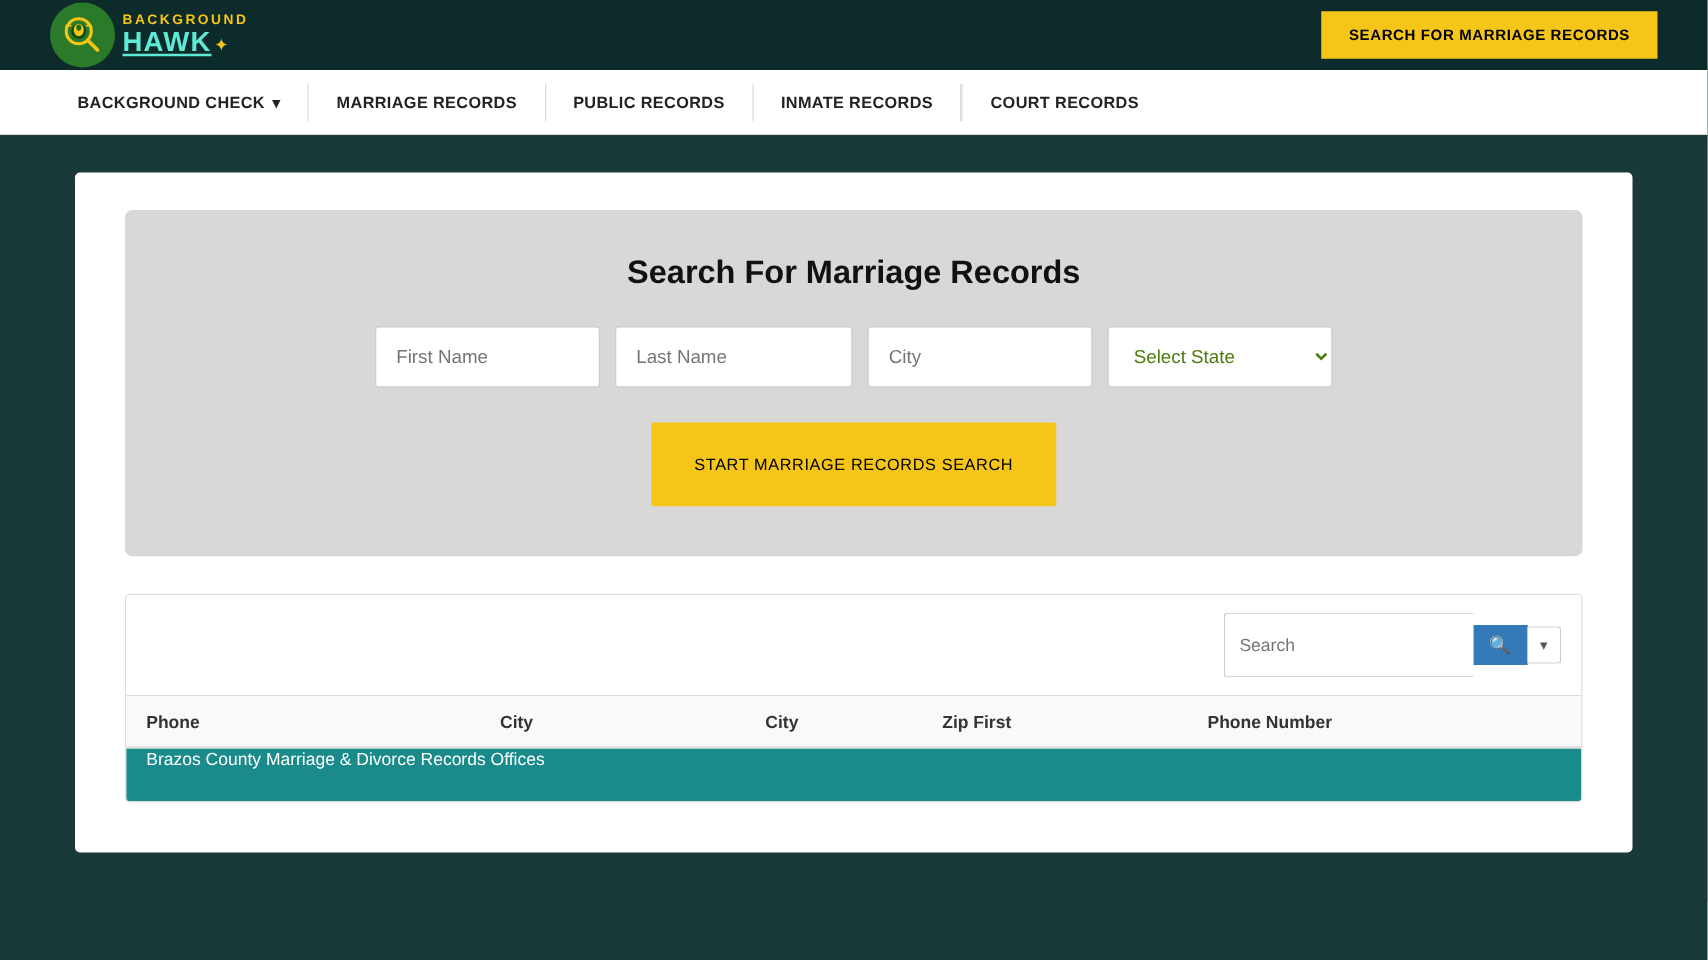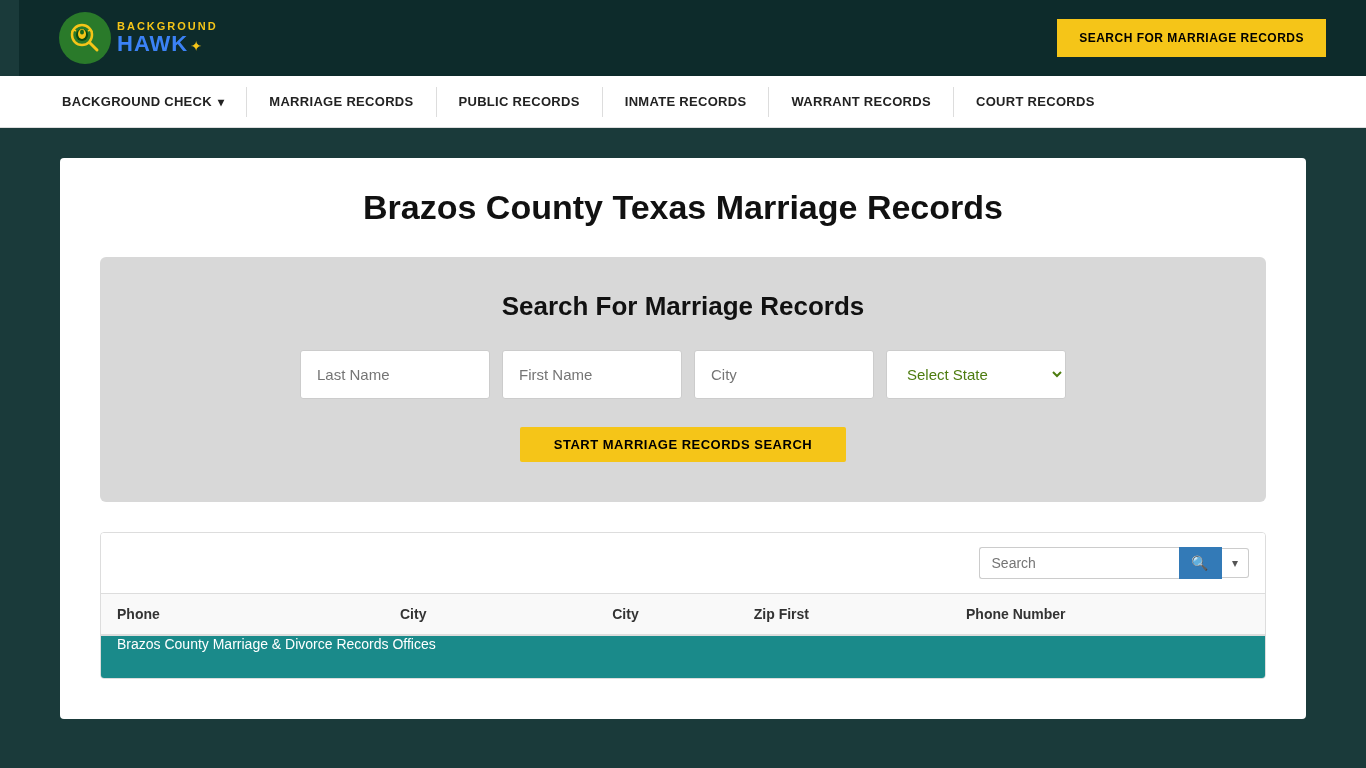--- a/index.html
+++ b/index.html
@@ -5,22 +5,21 @@
     * { box-sizing: border-box; margin: 0; padding: 0; }
     body { font-family: 'Arial', sans-serif; background: #1a3a3a; min-height: 768px; }
 
     
     .header {
       background: #0d2b2b;
       display: flex;
       align-items: center;
       justify-content: space-between;
       padding: 10px 40px;
-      height: 76px;
-      margin-left: 19px;
+      height: 56px;
     }
     .logo-area {
       display: flex;
       align-items: center;
     }
     .logo-circle {
       width: 52px;
       height: 52px;
       background: #2a7a2a;
       border-radius: 50%;
@@ -41,24 +40,25 @@
       line-height: 1.1;
     }
     .logo-text-top {
       color: #f5c518;
       font-size: 11px;
       font-weight: 900;
       letter-spacing: 2px;
       text-transform: uppercase;
     }
     .logo-text-bottom {
-      color: #3b82f6;
+      color: #5eead4;
       font-size: 22px;
       font-weight: 900;
       letter-spacing: 1px;
+      text-decoration: underline;
     }
     .logo-wing {
       color: #f5c518;
       font-size: 14px;
       margin-left: 2px;
       align-self: flex-end;
       margin-bottom: 2px;
     }
     .header-search-btn {
       background: #f5c518;
@@ -167,24 +167,24 @@
       background: #fff;
       width: 180px;
       cursor: pointer;
     }
     .search-btn-row {
       text-align: center;
     }
     .start-search-btn {
       background: #f5c518;
       color: #000;
-      font-weight: 700;
+      font-weight: 400;
       font-size: 13px;
       letter-spacing: 0.5px;
-      padding: 10px 34px;
+      padding: 26px 34px;
       border: none;
       cursor: pointer;
       text-transform: uppercase;
       border-radius: 2px;
     }
 
     
     .table-section {
       background: #fff;
       border: 1px solid #ddd;
@@ -194,21 +194,21 @@
     .table-toolbar {
       display: flex;
       justify-content: flex-end;
       align-items: center;
       padding: 14px 16px;
       background: #fff;
       border-bottom: 1px solid #ddd;
       gap: 0;
     }
     .table-search-input {
-      padding: 7px 12px;
+      padding: 17px 12px;
       font-size: 14px;
       border: 1px solid #ccc;
       border-right: none;
       border-radius: 3px 0 0 3px;
       outline: none;
       width: 200px;
       color: #555;
     }
     .table-search-btn {
       background: #337ab7;
@@ -296,38 +296,34 @@
   </div>
   <div class="nav-divider"></div>
   <div class="nav-item">
     <span>PUBLIC RECORDS</span>
   </div>
   <div class="nav-divider"></div>
   <div class="nav-item">
     <span>INMATE RECORDS</span>
   </div>
   <div class="nav-divider"></div>
-  <div class="nav-item">
-    <span>WARRANT RECORDS</span>
-  </div>
   <div class="nav-divider"></div>
   <div class="nav-item">
     <span>COURT RECORDS</span>
   </div>
 </nav>
 
 <div class="main-bg">
   <div class="content-card">
-    <h1 class="page-title">Brazos County Texas Marriage Records</h1>
 
     <div class="search-form-box">
       <h2 class="search-form-title">Search For Marriage Records</h2>
       <div class="search-inputs-row">
+        <input class="search-input fname" type="text" placeholder="First Name" style="">
         <input class="search-input lname" type="text" placeholder="Last Name" style="">
-        <input class="search-input fname" type="text" placeholder="First Name" style="">
         <input class="search-input city" type="text" placeholder="City" style="">
         <select class="state-select">
           <option>Select State</option>
           <option>Alabama</option>
           <option>Alaska</option>
           <option>Arizona</option>
           <option>Arkansas</option>
           <option>California</option>
           <option>Colorado</option>
           <option>Connecticut</option>

